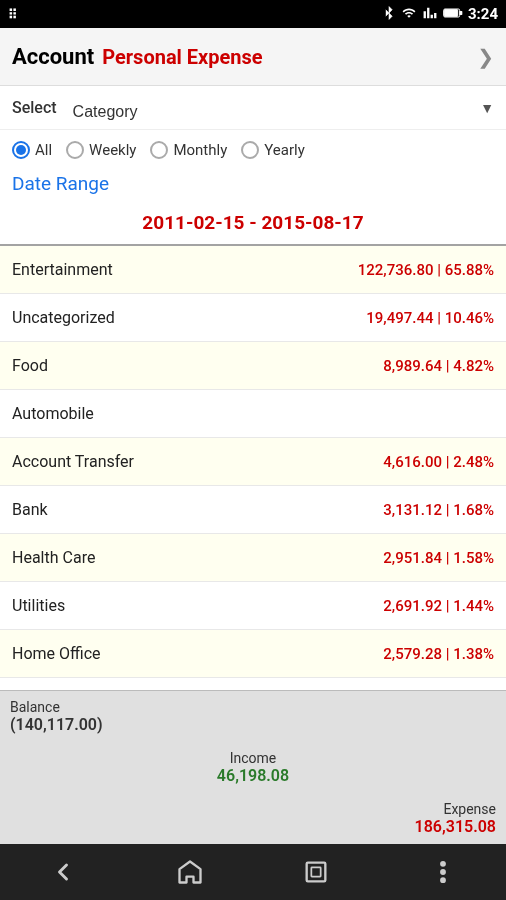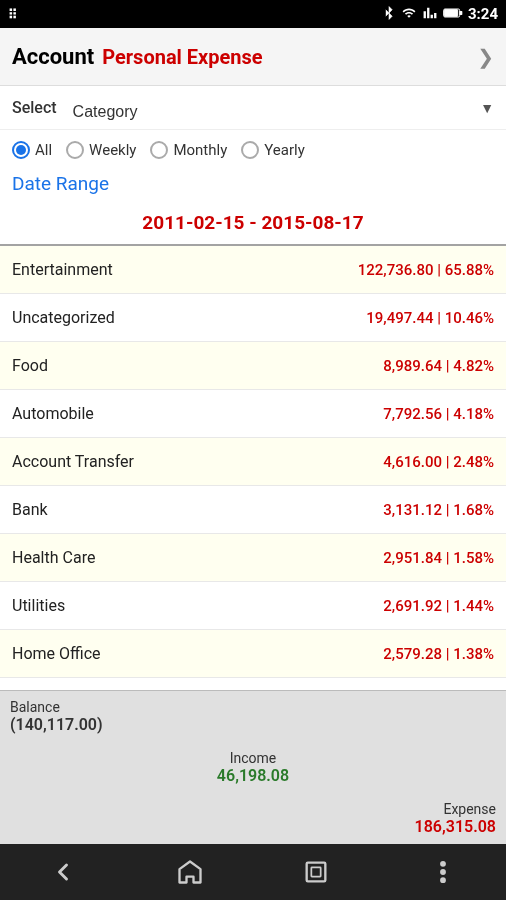--- a/index.html
+++ b/index.html
@@ -343,21 +343,20 @@
   <div class="table-row">
     <span class="row-category">Uncategorized</span>
     <span class="row-amount">19,497.44 | 10.46%</span>
   </div>
   <div class="table-row">
     <span class="row-category">Food</span>
     <span class="row-amount">8,989.64 | 4.82%</span>
   </div>
   <div class="table-row">
     <span class="row-category">Automobile</span>
-    <span class="row-amount">7,792.56 | 4.18%</span>
   </div>
   <div class="table-row">
     <span class="row-category">Account Transfer</span>
     <span class="row-amount">4,616.00 | 2.48%</span>
   </div>
   <div class="table-row">
     <span class="row-category">Bank</span>
     <span class="row-amount">3,131.12 | 1.68%</span>
   </div>
   <div class="table-row">

